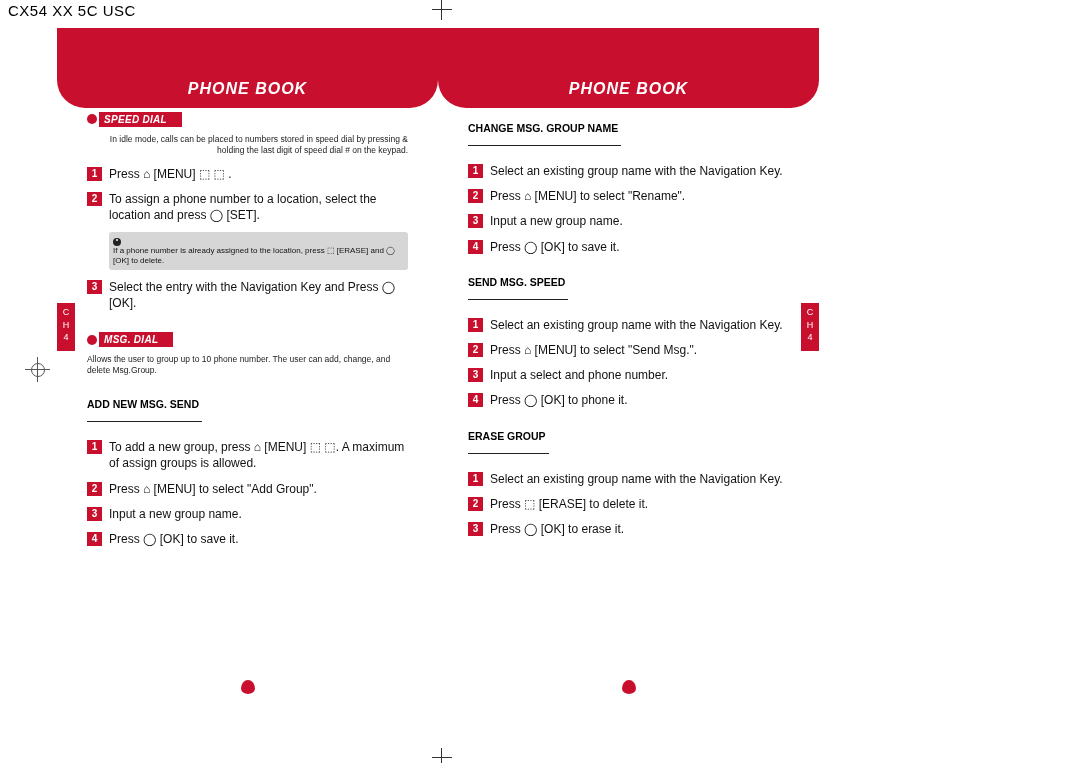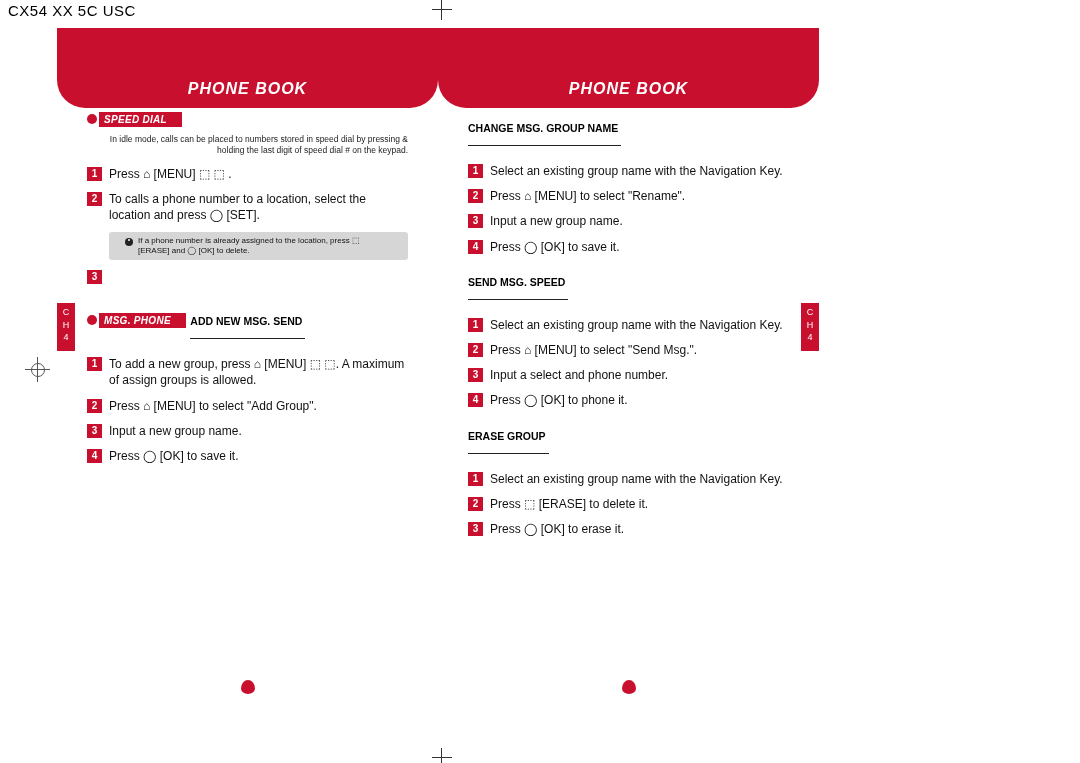--- a/index.html
+++ b/index.html
@@ -193,21 +193,22 @@
     font-size: 12px;
     line-height: 1.35;
     color: #111;
   }
   .note-box {
     margin: 8px 0 8px 22px;
     background: #d6d6d6;
     border-radius: 3px;
     display: flex;
     align-items: flex-start;
-    padding: 4px 16px;
+    padding: 4px 4px;
+    flex-direction: column;
   }
   .note-bullet {
     width: 8px;
     height: 8px;
     background: #222;
     border-radius: 50%;
     flex-shrink: 0;
     margin-right: 5px;
     margin-top: 2px;
     position: relative;
@@ -271,36 +272,38 @@
         <div class="section-tab-label">SPEED DIAL</div>
       </div>
       <div class="section-intro">In idle mode, calls can be placed to numbers stored in speed dial by pressing &amp; holding the last digit of speed dial # on the keypad.</div>
 
       <div class="step">
         <div class="step-num">1</div>
         <div class="step-text">Press  ⌂ [MENU]  ⬚ ⬚ .</div>
       </div>
       <div class="step">
         <div class="step-num">2</div>
-        <div class="step-text">To calls a phone number to a location, select the location and press ◯ [SET].</div>
+        <div class="step-text">To assign a phone number to a location, select the location and press ◯ [SET].</div>
       </div>
       <div class="note-box">
         <div class="note-bullet"></div>
         <div class="note-text">If a phone number is already assigned to the location, press ⬚ [ERASE] and ◯ [OK] to delete.</div>
       </div>
       <div class="step">
         <div class="step-num">3</div>
+        <div class="step-text">Select the entry with the Navigation Key and Press ◯ [OK].</div>
       </div>
 
       <div style="height:10px"></div>
 
       <div class="section-tab">
         <div class="section-tab-dot"></div>
-        <div class="section-tab-label">MSG. PHONE</div>
-      </div>
+        <div class="section-tab-label">MSG. DIAL</div>
+      </div>
+      <div class="section-intro" style="text-align:left;">Allows the user to group up to 10 phone number. The user can add, change, and delete Msg.Group.</div>
 
       <div class="subheading">ADD NEW MSG. SEND</div>
 
       <div class="step">
         <div class="step-num">1</div>
         <div class="step-text">To add a new group, press ⌂ [MENU] ⬚ ⬚. A maximum of assign groups is allowed.</div>
       </div>
       <div class="step">
         <div class="step-num">2</div>
         <div class="step-text">Press ⌂ [MENU] to select "Add Group".</div>

